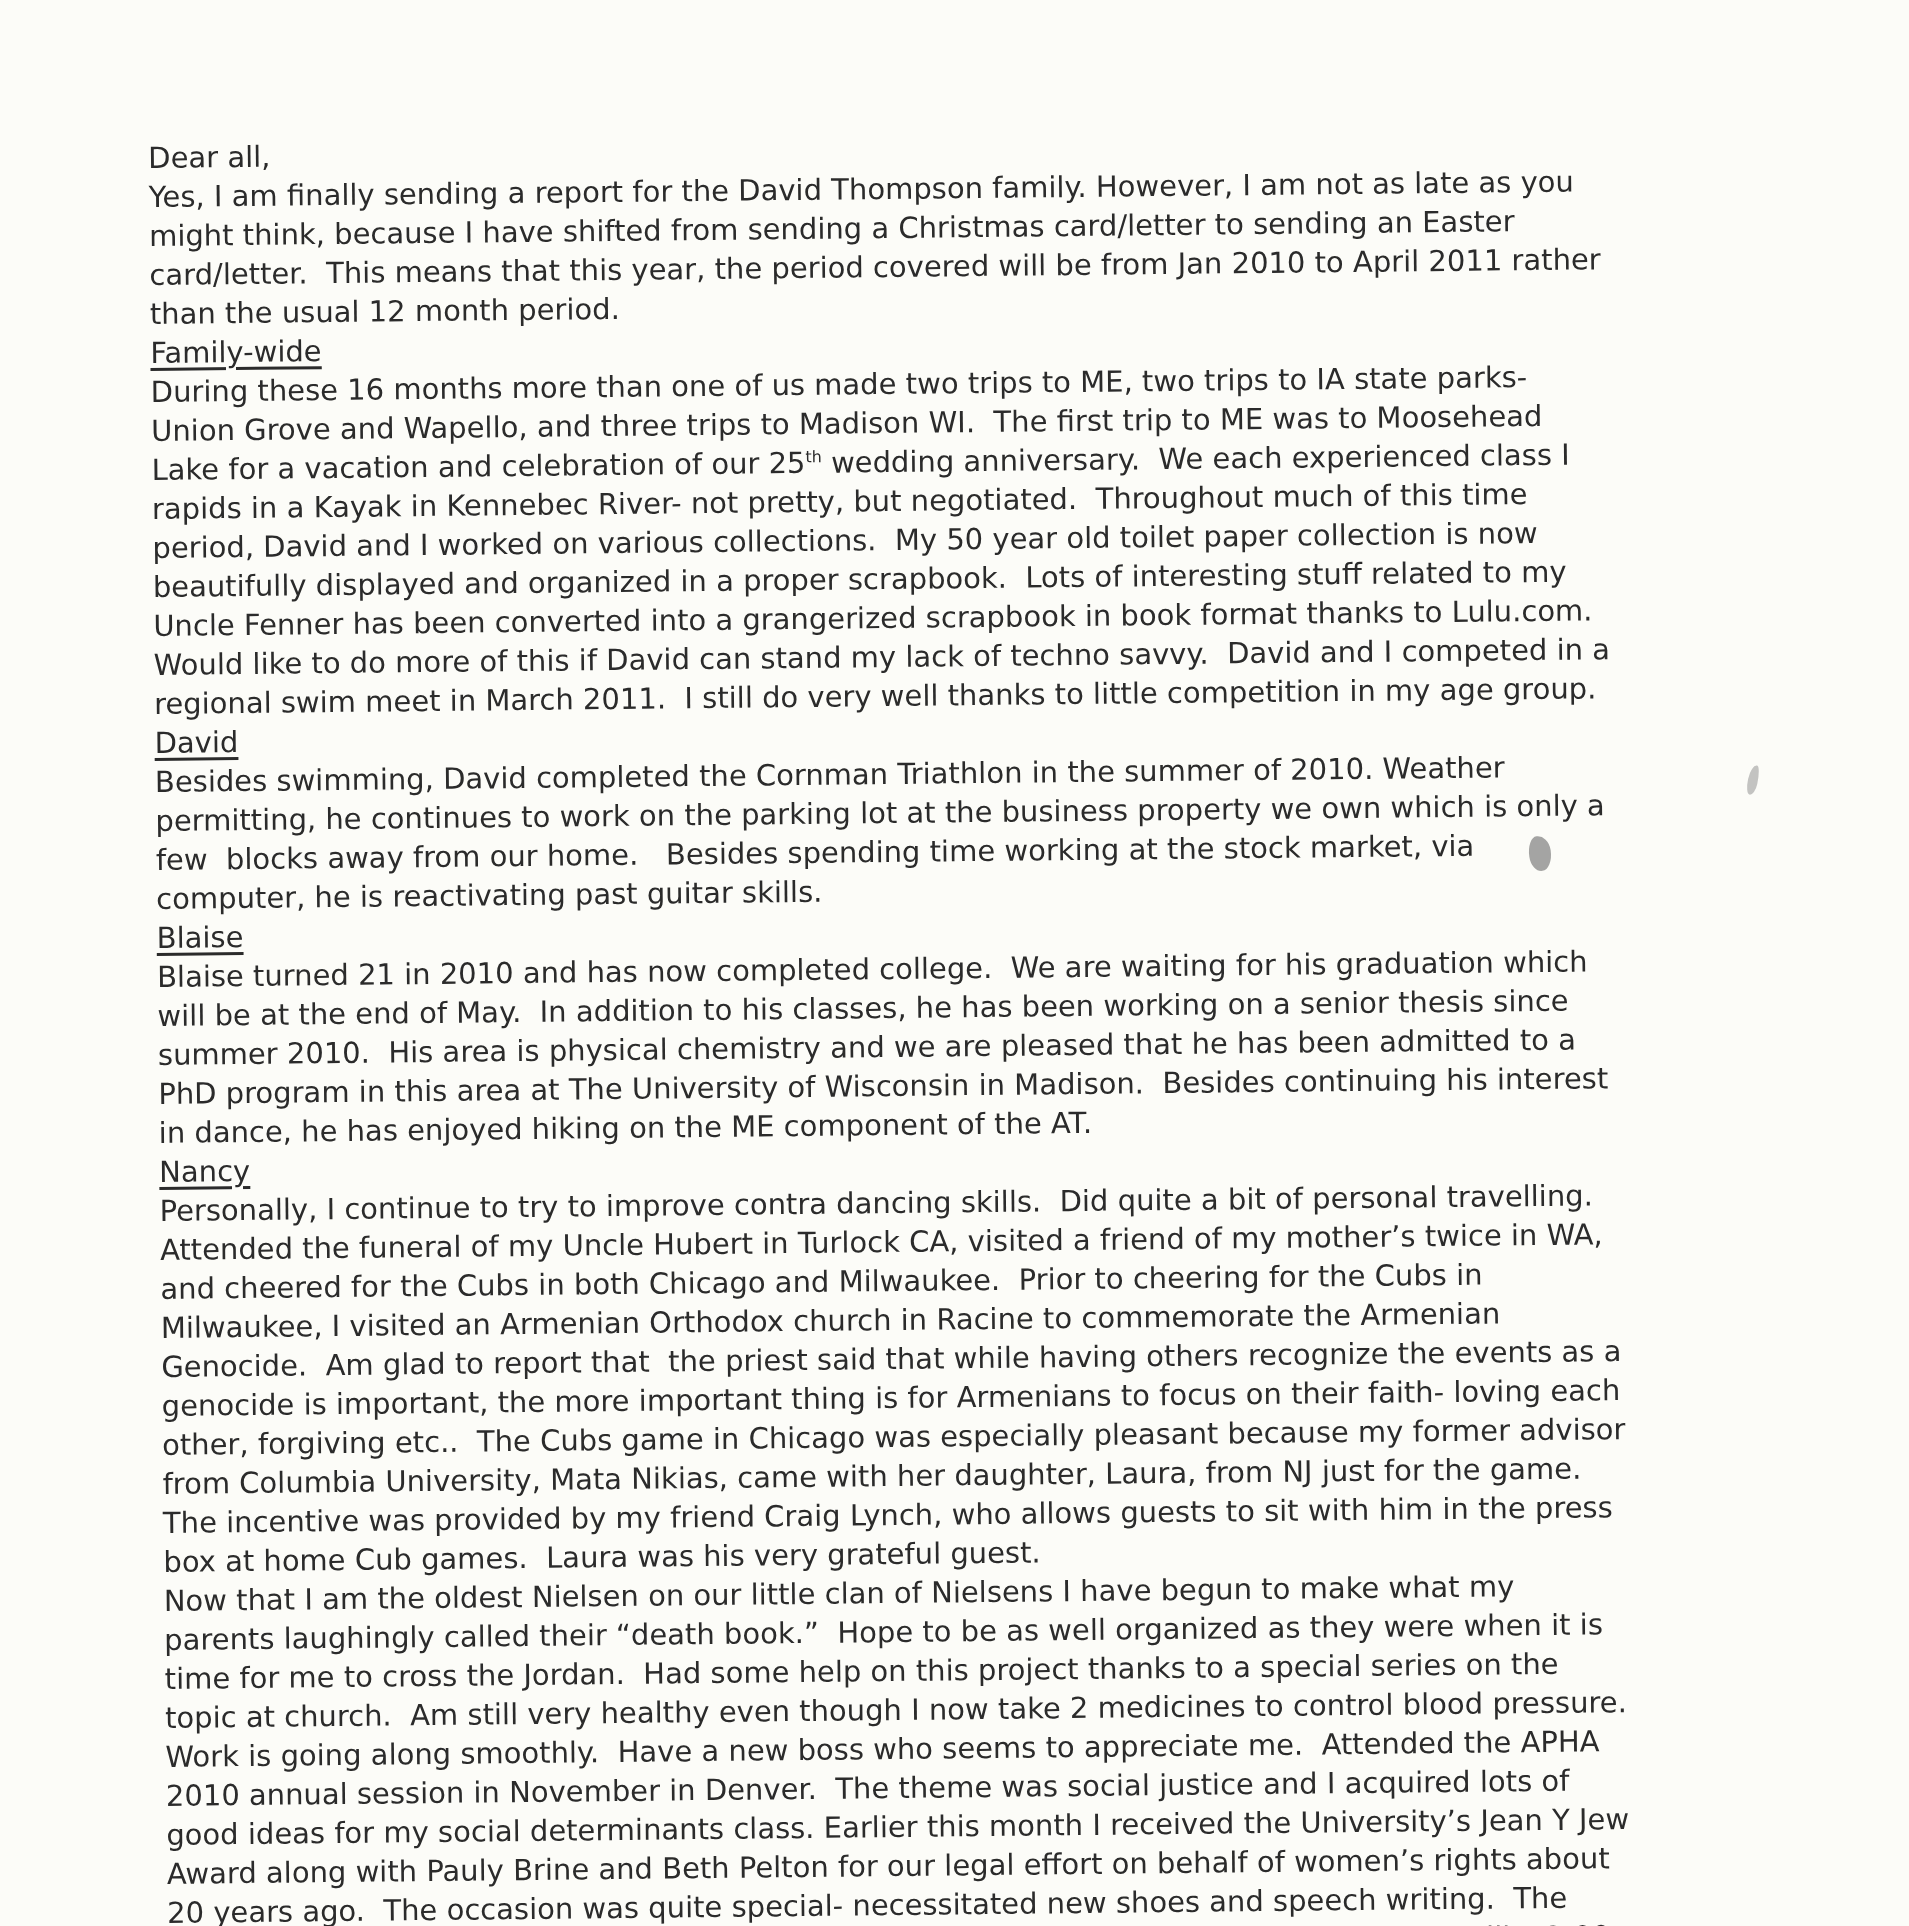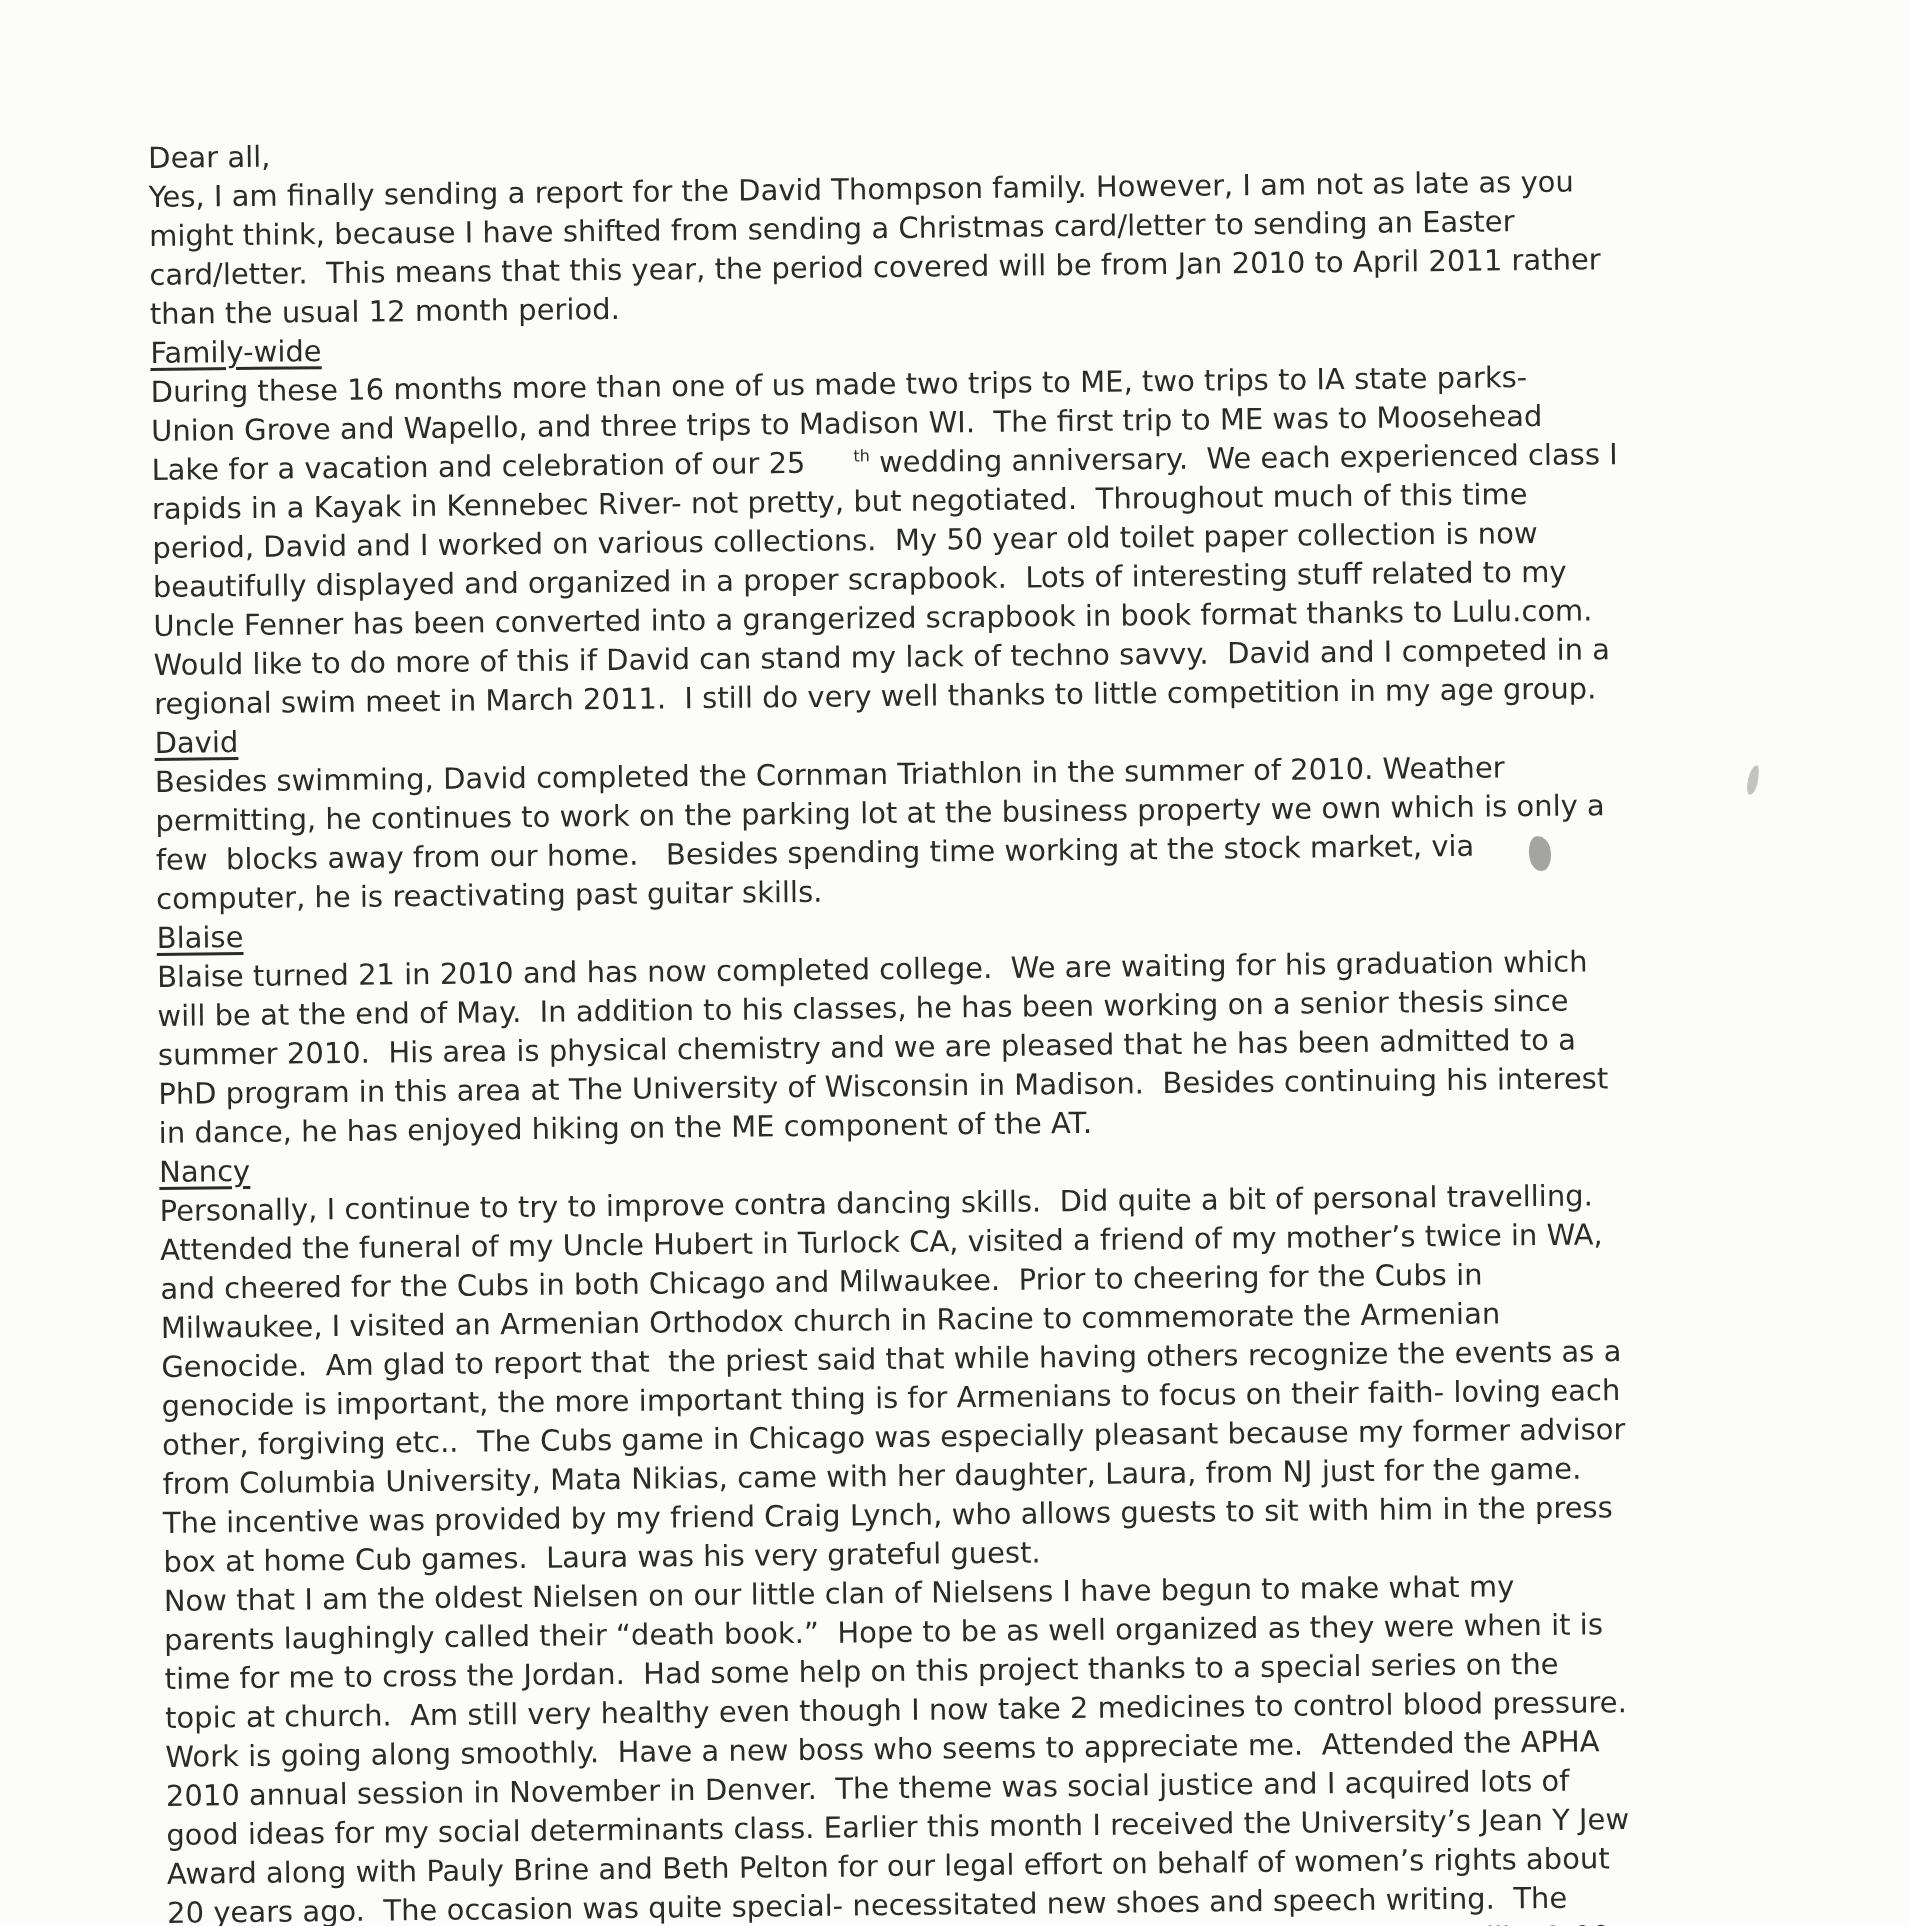--- a/index.html
+++ b/index.html
@@ -34,21 +34,20 @@
   }
   .line.heading {
     text-decoration: underline;
     text-decoration-thickness: 2.7px;
     text-underline-offset: 4.6px;
   }
   .line sup {
     font-size: 0.55em;
     vertical-align: super;
     line-height: 0;
-    margin-left: 48px;
   }
   .artifact {
     position: absolute;
     pointer-events: none;
   }
   .smudge-weather {
     left: 1748px;
     top: 765px;
     width: 10px;
     height: 30px;

